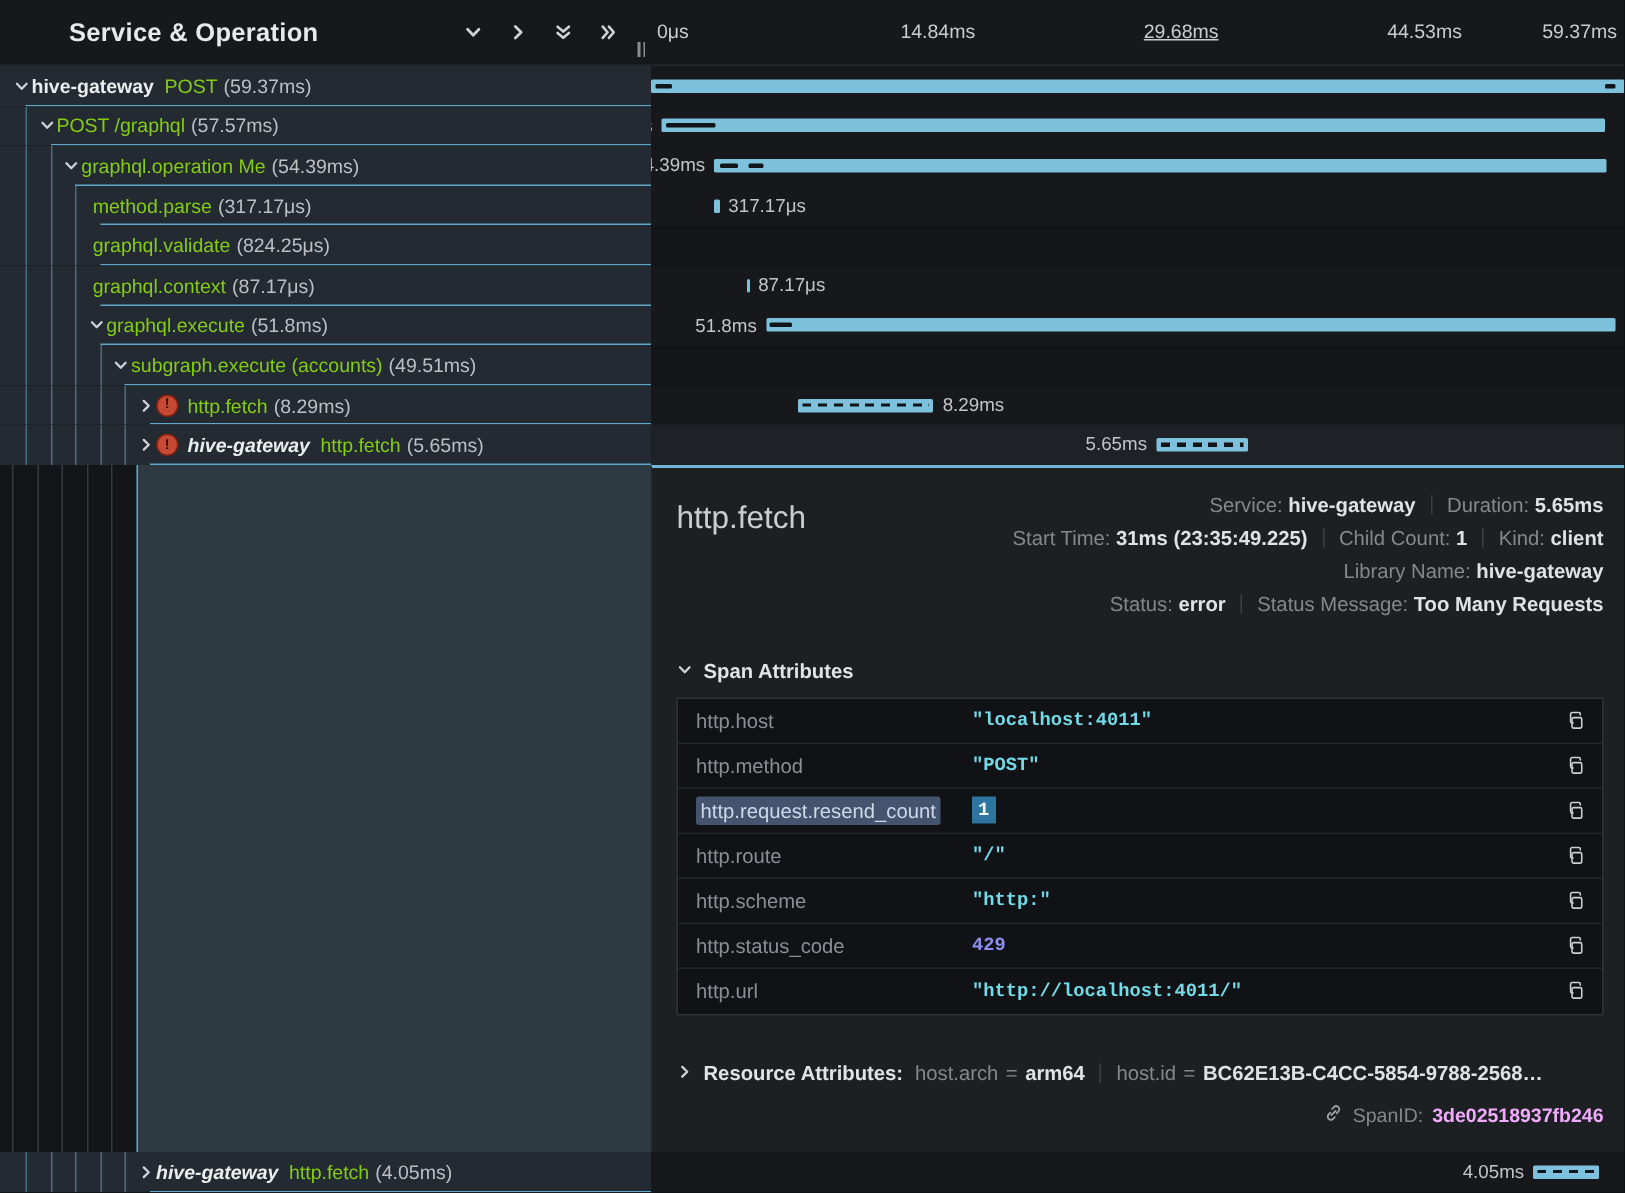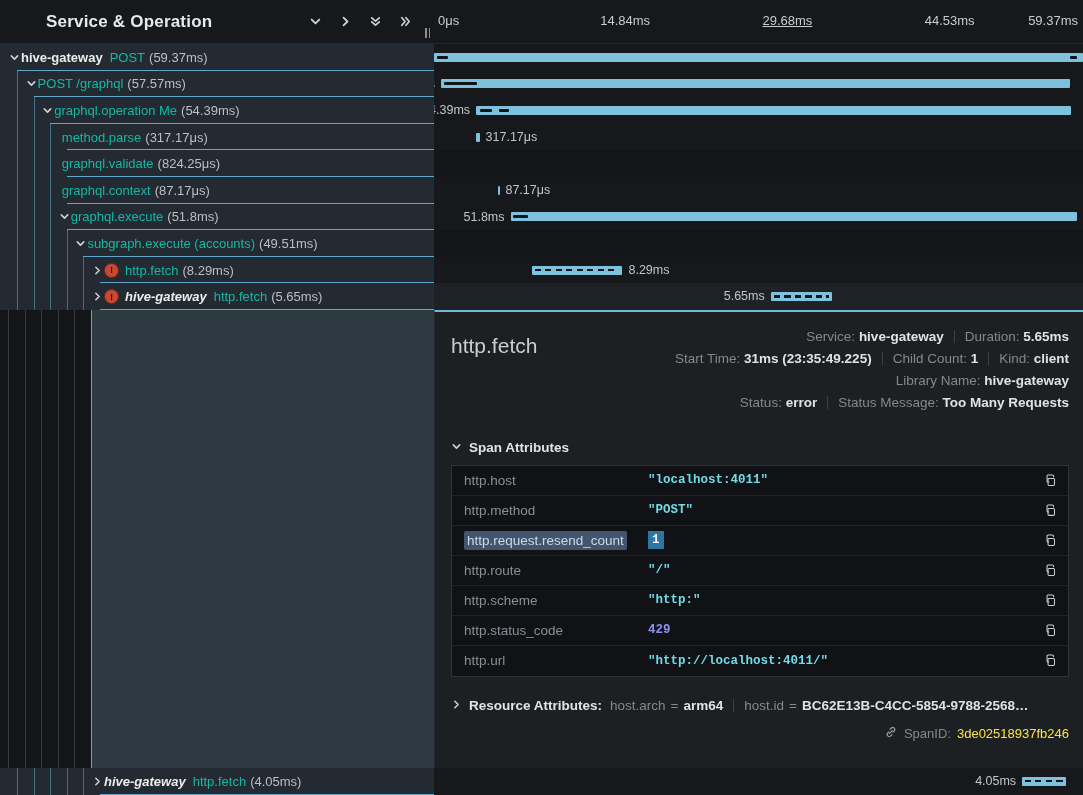--- a/index.html
+++ b/index.html
@@ -26,21 +26,21 @@
   .cell-l { position:relative; width:434px; background:#232a31; overflow:hidden; flex-shrink:0; }
   .tree-content { position:relative; height:100%; display:flex; align-items:center; }
   .guide { position:absolute; top:0; bottom:0; width:1px; background:rgba(95,168,203,.55); }
   .row-border { position:absolute; bottom:0; right:0; height:1px; background:#5fa8cb; }
   .chev { width:13px; flex-shrink:0; display:inline-flex; justify-content:center; cursor:pointer; }
   .err-badge { width:15px; height:15px; border-radius:50%; background:#c64a33; border:1.5px solid #7e2012;
                color:#2d0d06; font-size:9.5px; font-weight:800; display:inline-flex; align-items:center;
                justify-content:center; margin-right:6px; flex-shrink:0; line-height:1; }
   .svc { font-weight:700; color:#eceded; margin-right:7px; white-space:nowrap; }
   .svc.italic { font-style:italic; }
-  .op-name { color:#14b8a6; white-space:nowrap; }
+  .op-name { color:#84cc16; white-space:nowrap; }
   .dur { color:#bdbfc3; margin-left:4px; white-space:nowrap; }
   .cell-r { position:relative; flex:1; background:#17181c; overflow:hidden; }
   .row.selected .cell-r { background:#1e2227; }
   .bar { position:absolute; top:8.8px; height:9px; background:#7ec1dd; border-radius:1px; min-width:2px; }
   .bar.dashed::after { content:""; position:absolute; left:3px; right:3px; top:3px; height:2.6px;
                background:repeating-linear-gradient(90deg,#10151a 0 6px,transparent 6px 10.5px); }
   .mark { position:absolute; top:11.8px; height:3px; background:#10151a; border-radius:1px; }
   .bar-label { position:absolute; top:0; height:26.6px; line-height:26.6px; font-size:12.5px;
                color:#c2c4c7; white-space:nowrap; }
 
@@ -65,29 +65,29 @@
   .attr-row { display:grid; grid-template-columns:184px 1fr 34px; align-items:center; height:30px;
               padding-left:12px; background:#101216; border-bottom:1px solid #212429; }
   .attr-row:last-child { border-bottom:none; }
   .attr-key { font-size:13.5px; color:#8b8e94; }
   .attr-val { font-family:"Liberation Mono","DejaVu Sans Mono",monospace; font-size:12.5px; font-weight:700; }
   .val-string { color:#73dbe8; }
   .val-number { color:#8e90f0; }
   .sel-key { background:#44546e; color:#ccd9e8; padding:2px 3px; border-radius:2px; }
   .sel-val { background:#2e75a0; color:#f0f8fb; padding:2px 4px; }
   .copy-btn { display:flex; justify-content:center; cursor:pointer; }
-  #res-row { display:flex; margin-top:21px; font-size:13.5px; white-space:nowrap; overflow:hidden; }
+  #res-row { display:flex; margin-top:31px; font-size:13.5px; white-space:nowrap; overflow:hidden; }
   #res-row .sect-title { font-size:13.5px; font-weight:700; color:#e2e3e5; margin:0 8px 0 7px; }
   .res-key { color:#84878c; }
   .res-eq { color:#84878c; margin:0 5px; }
   .res-val { color:#dfe1e4; font-weight:700; }
   #spanid-row { display:flex; justify-content:flex-end; align-items:center; gap:6px; margin-top:12px;
                 font-size:13px; }
   #spanid-label { color:#84878c; }
-  #spanid-value { color:#fde047; font-weight:400; }
+  #spanid-value { color:#f0abfc; font-weight:700; }
 
   
   #bottom-row { height:27px; }
 </style>
 </head>
 <body>
 
 <div id="app">
 
   <div id="hdr">

